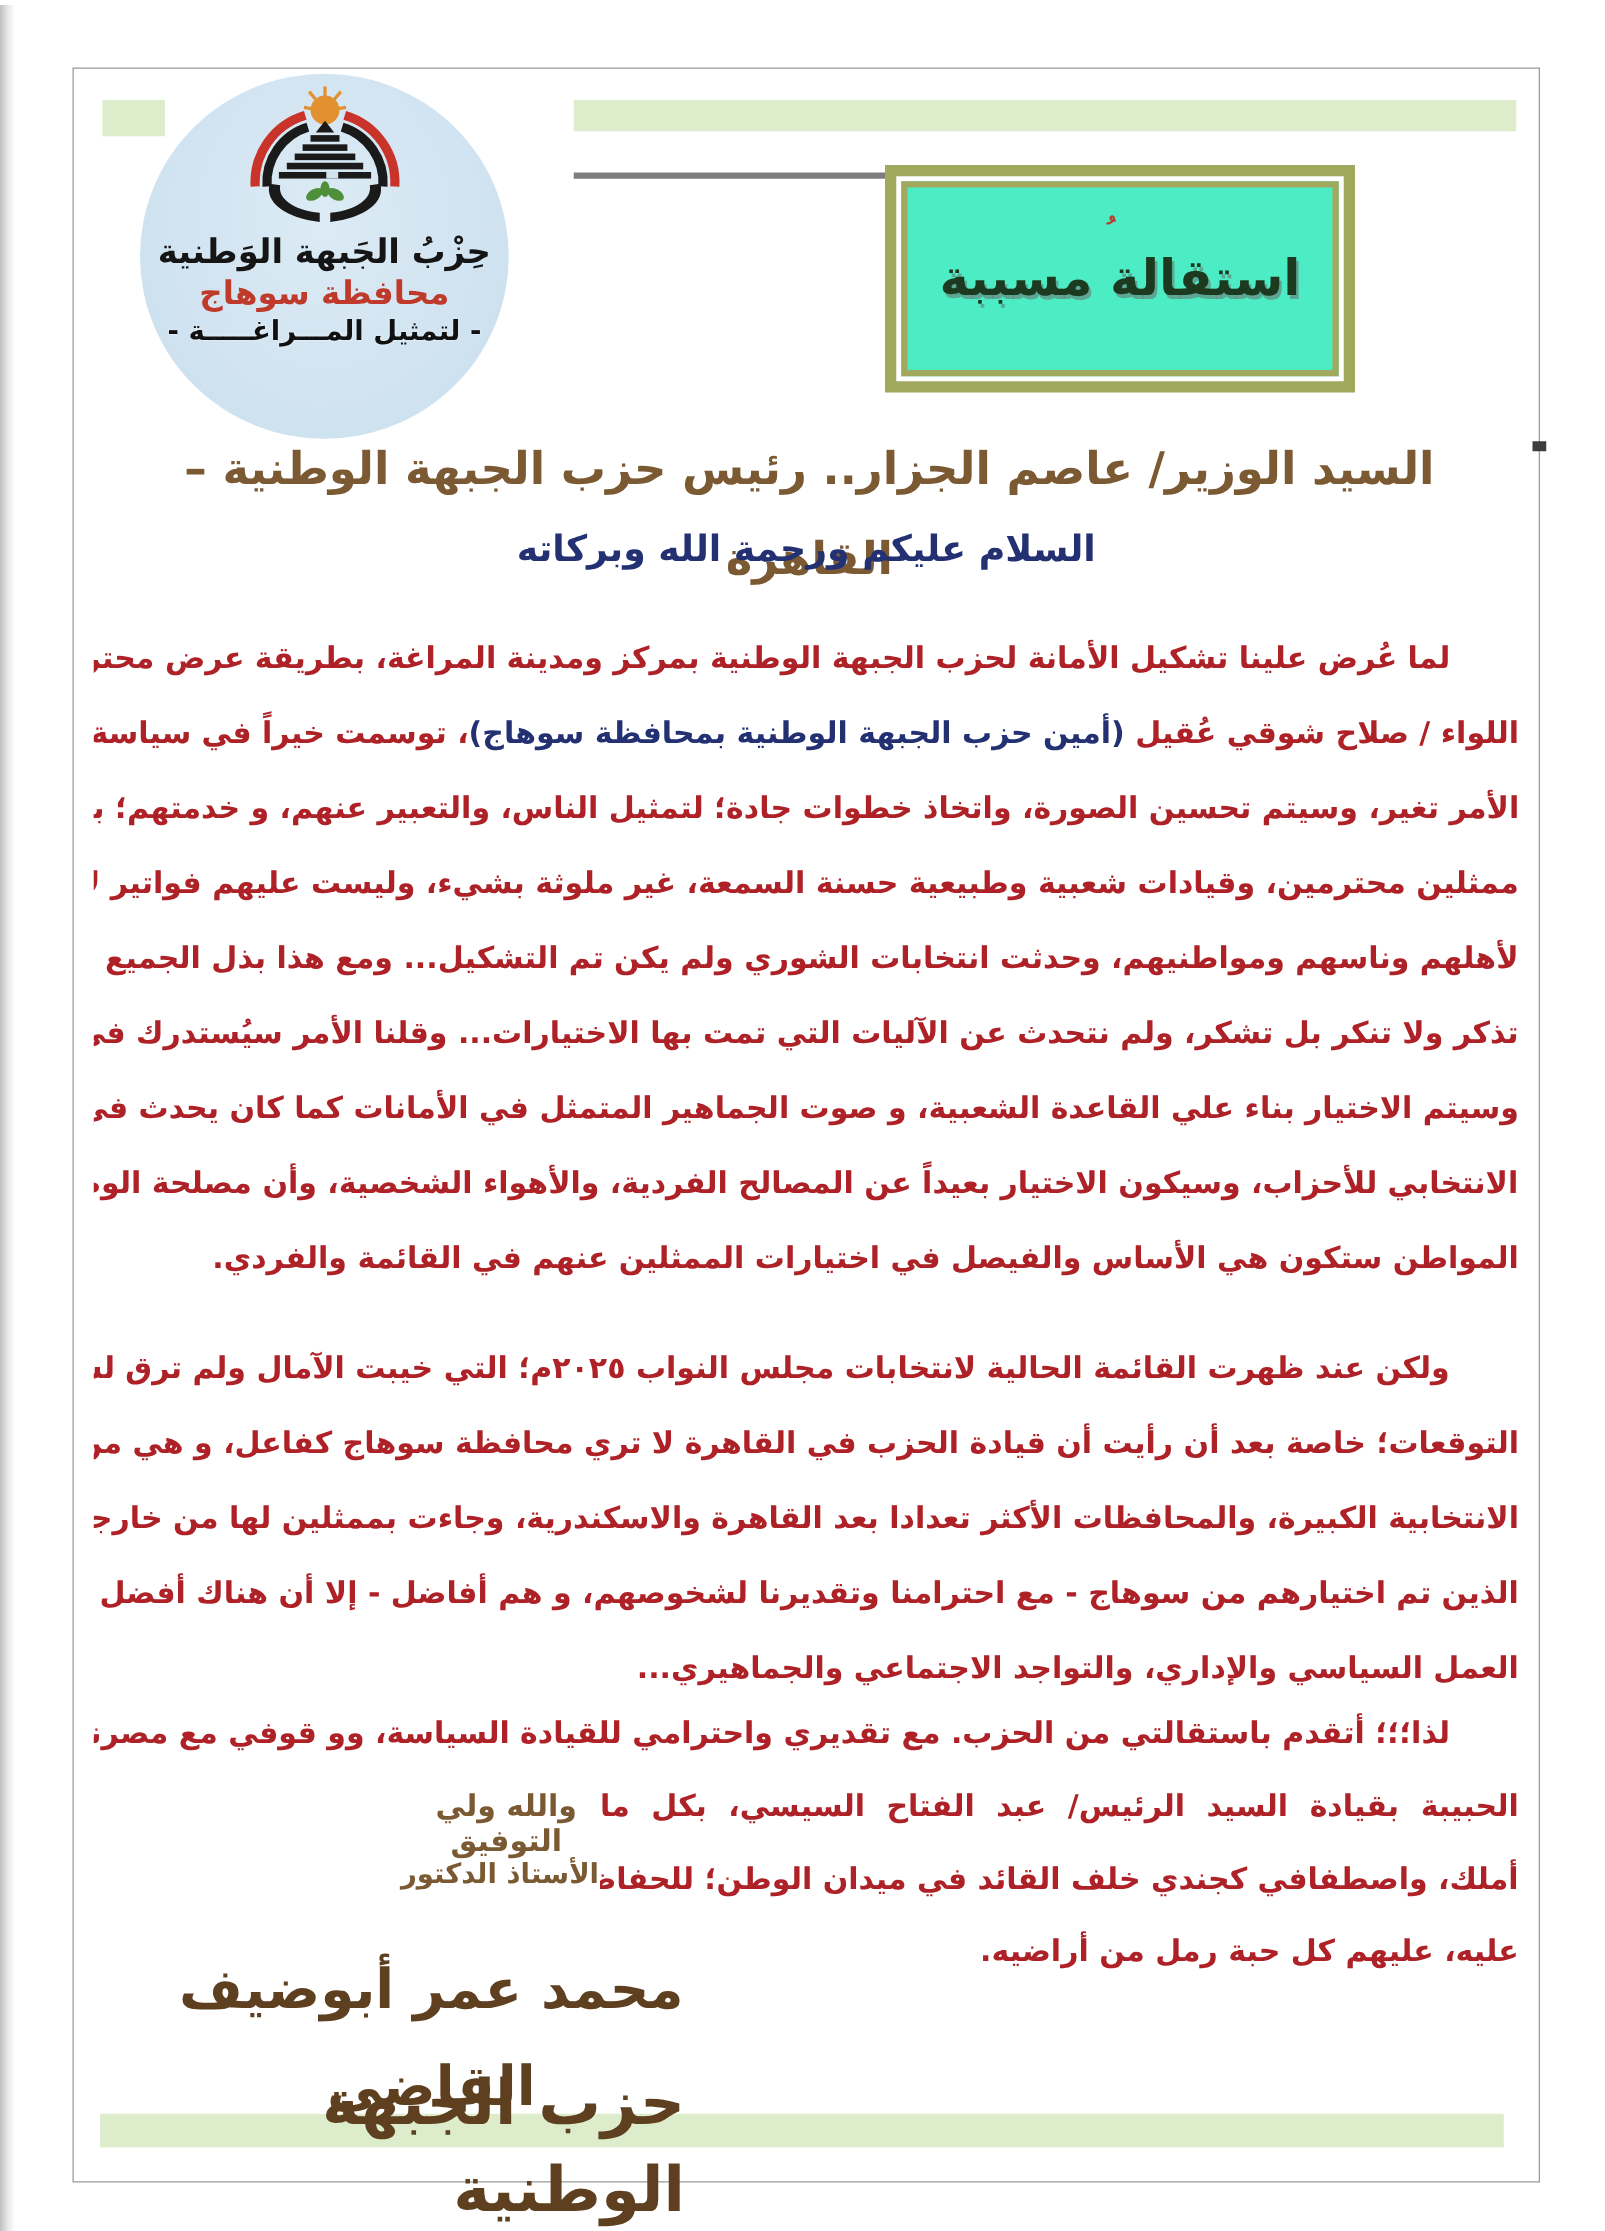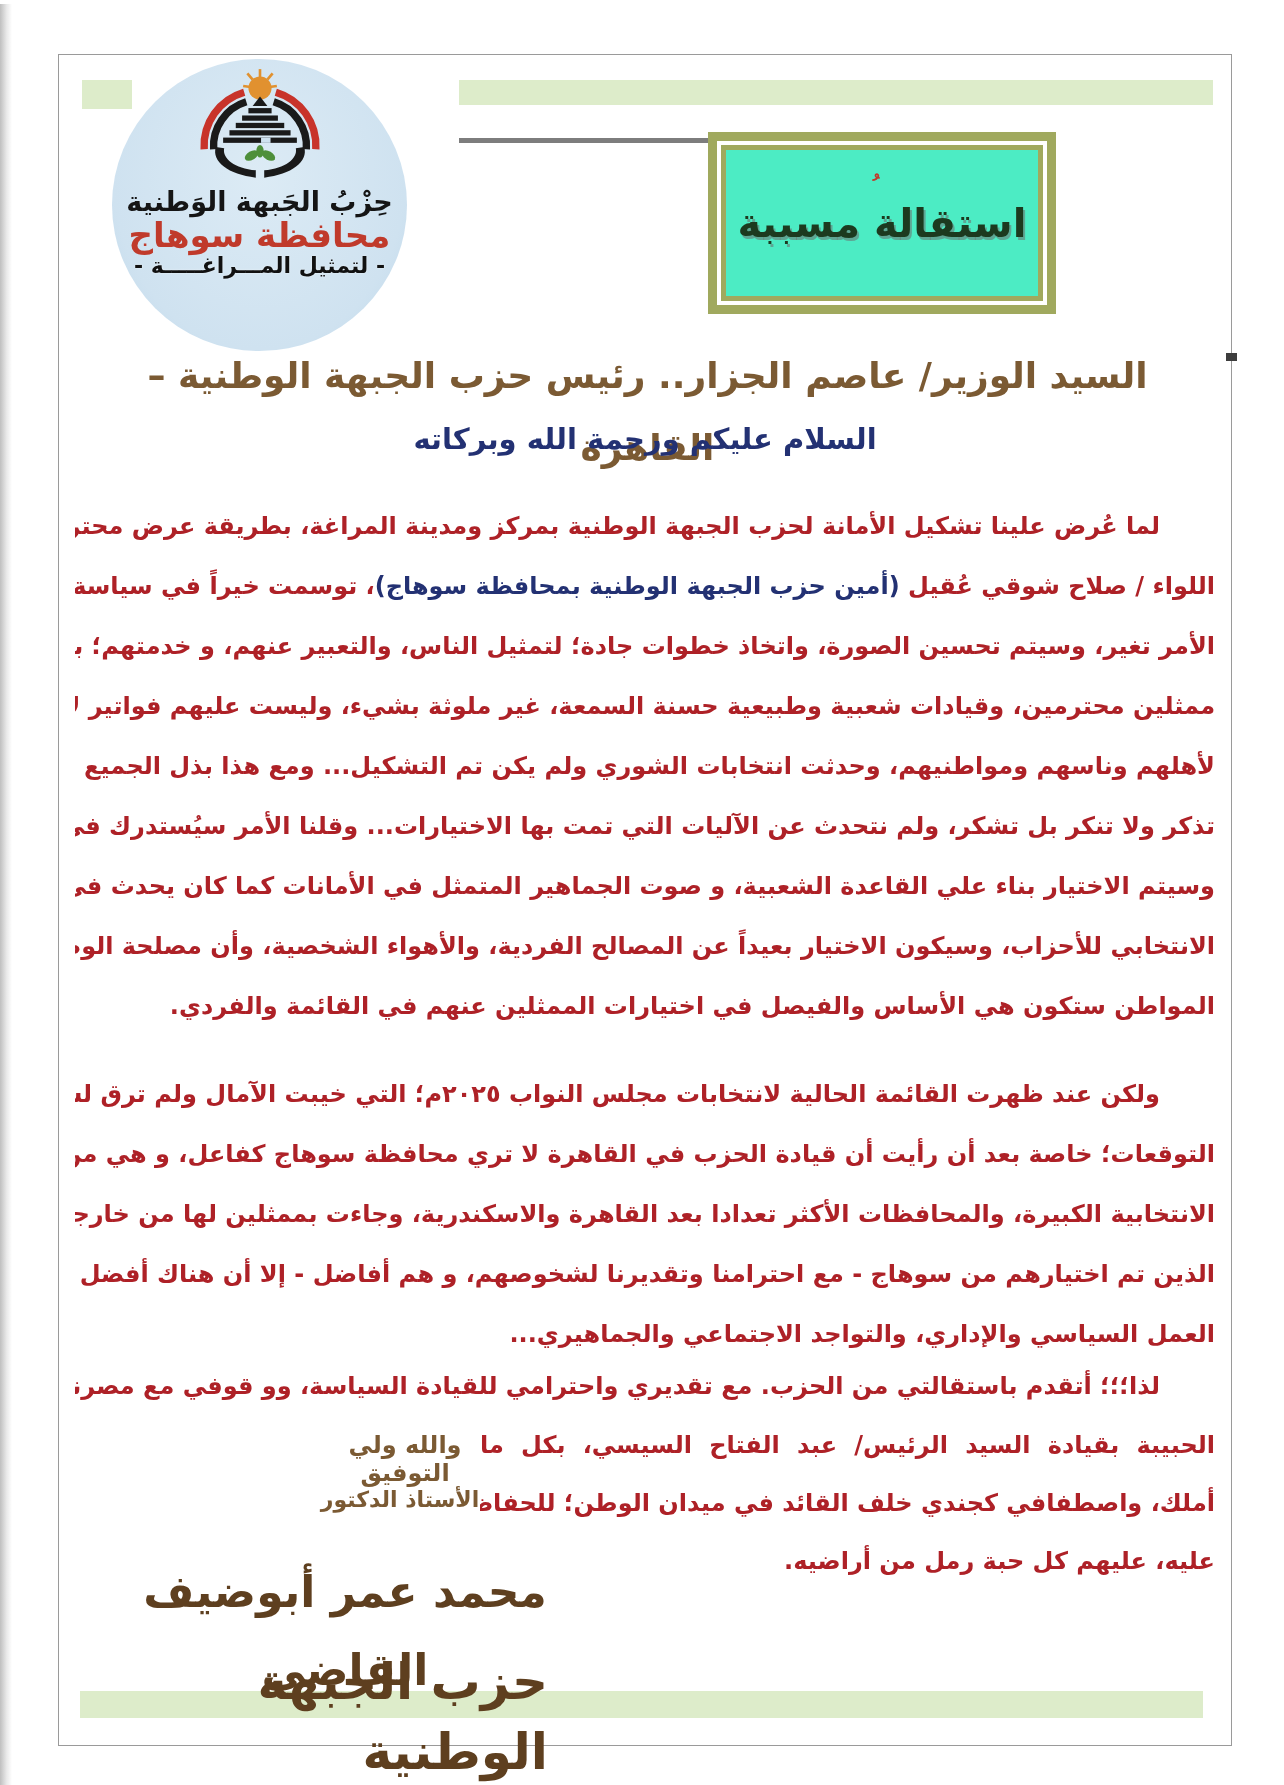--- a/index.html
+++ b/index.html
@@ -21,25 +21,25 @@
   .green-chip{position:absolute;left:82px;top:76px;width:50px;height:29px;background:var(--band-green);}
   .top-bar{position:absolute;left:459px;top:76px;width:754px;height:25px;background:var(--band-green);}
   .gray-line{position:absolute;left:459px;top:134px;width:255px;height:5px;background:#7d7d7d;}
 
   
   .logo{position:absolute;left:112px;top:55px;width:295px;height:292px;border-radius:50%;
     background:radial-gradient(ellipse at 50% 40%, #dcebf5 0%, var(--logo-blue) 70%, #bcd7e9 100%);
     display:flex;flex-direction:column;align-items:center;justify-content:flex-start;text-align:center;}
   .logo svg{margin-top:8px;}
   .logo-party{color:#151515;font-weight:bold;font-size:27px;line-height:34px;margin-top:-4px;}
-  .logo-gov{color:var(--logo-red);font-weight:bold;font-size:34px;line-height:32px;}
+  .logo-gov{color:var(--logo-red);font-weight:bold;font-size:26px;line-height:32px;}
   .logo-sec{color:#111;font-weight:bold;font-size:22px;line-height:30px;text-shadow:0 0 2px #eef5fa;}
 
   
-  .title-box{position:absolute;left:708px;top:128px;width:348px;height:182px;
+  .title-box{position:absolute;left:708px;top:128px;width:376px;height:182px;
     border:9px solid var(--olive);background:#fff;}
   .tb-inner{position:absolute;left:4px;right:4px;top:4px;bottom:4px;border:5px solid var(--olive);
     background:var(--mint);display:flex;align-items:center;justify-content:center;}
   .title-text{color:var(--title-green);font-size:40px;font-weight:bold;direction:rtl;
     text-shadow:2px 3px 0 rgba(110,110,110,.55);}
   .damma{position:absolute;left:46%;top:22px;color:#c0392b;font-size:26px;font-weight:bold;}
 
   
   .addressee{position:absolute;left:100px;top:336px;width:1095px;height:72px;
     color:var(--brown);font-size:36px;font-weight:600;direction:rtl;text-align:center;line-height:72px;}

